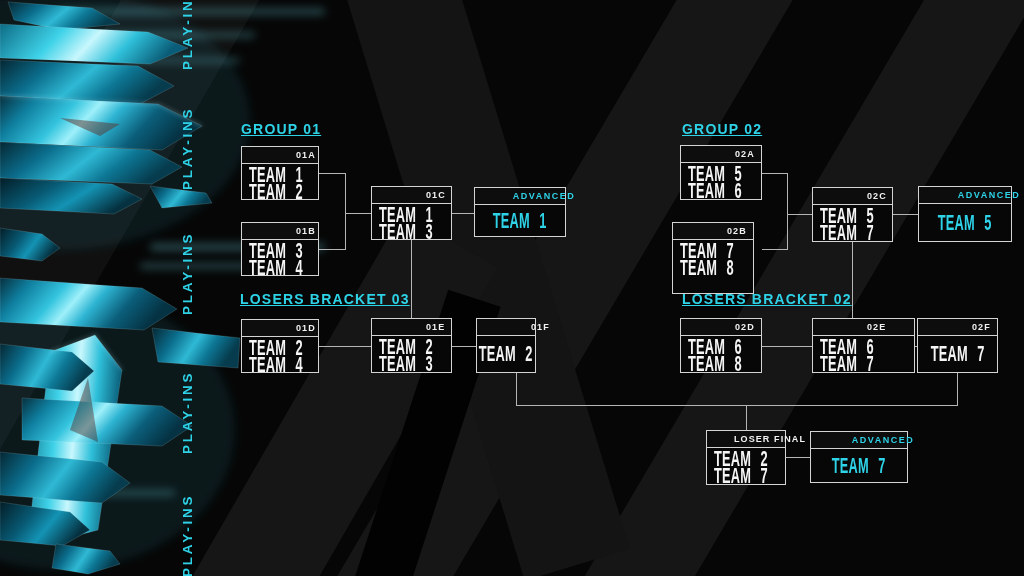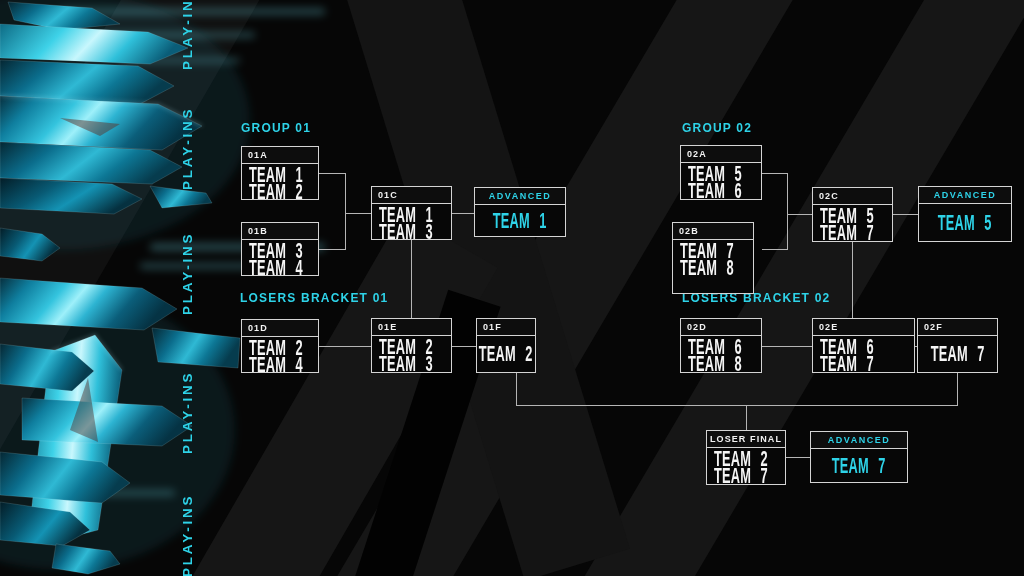--- a/index.html
+++ b/index.html
@@ -17,33 +17,33 @@
 
   
   .crystals{position:absolute;left:0;top:0;pointer-events:none;}
 
   
   .vblock{position:absolute;left:194px;width:18px;height:86px;}
   .vblock span{position:absolute;left:1px;bottom:0;transform-origin:0 100%;transform:rotate(-90deg);
     white-space:nowrap;font-weight:800;font-size:13.5px;letter-spacing:2.8px;color:var(--accent,#2ed3e8);}
 
   
-  .sec-label{position:absolute;font-weight:700;font-size:12px;letter-spacing:1.2px;
-    color:var(--accent,#2ed3e8);white-space:nowrap;}
+  .sec-label{position:absolute;font-weight:700;font-size:14px;letter-spacing:1.2px;
+    color:var(--accent,#2ed3e8);white-space:nowrap;text-decoration:underline;}
 
   
   .hline,.vline{position:absolute;background:#b5b5b5;}
   .hline{height:1px;}
   .vline{width:1px;}
 
   
   .mbox{position:absolute;background:#070707;border:1.5px solid #d4d4d4;box-sizing:border-box;}
   .mhead{height:16px;border-bottom:1.5px solid #d4d4d4;display:flex;align-items:center;
     padding:0 6px;background:#0d0d0d;}
-  .mlabel{font-weight:700;font-size:9px;letter-spacing:1.1px;color:#f2f2f2;white-space:nowrap;}
+  .mlabel{font-weight:700;font-size:9px;letter-spacing:1.1px;color:#f2f2f2;white-space:nowrap;margin-left:48px;}
   .mbody{position:relative;padding:2px 0 0 7px;}
   .team{font-weight:700;font-size:16px;line-height:17px;color:#f5f5f5;white-space:nowrap;
     transform:scale(0.8,1.35);transform-origin:0 50%;word-spacing:7px;letter-spacing:0.3px;}
   
   .mbox.center .mbody{display:flex;align-items:center;justify-content:center;height:calc(100% - 17.5px);padding:0;}
   .mbox.center .team{transform-origin:50% 50%;}
   
   .mbox.adv .mhead{justify-content:center;padding:0;}
   .mbox.adv .mlabel{color:var(--accent,#2ed3e8);letter-spacing:1.5px;text-align:right;}
   .mbox.adv .team{color:var(--accent,#2ed3e8);}
@@ -176,21 +176,21 @@
     <div class="hline" style="left:762px;top:346px;width:50px"></div>
     <div class="hline" style="left:892px;top:346px;width:25px"></div>
     <div class="vline" style="left:957px;top:373px;height:33px"></div>
 
     <div class="hline" style="left:516px;top:405px;width:442px"></div>
     <div class="vline" style="left:746px;top:405px;height:25px"></div>
     <div class="hline" style="left:786px;top:457px;width:24px"></div>
   </div>
 
   <div class="sec-label" style="left:241px;top:121px">GROUP 01</div>
-  <div class="sec-label" style="left:240px;top:291px">LOSERS BRACKET 01</div>
+  <div class="sec-label" style="left:240px;top:291px">LOSERS BRACKET 03</div>
   <div class="sec-label" style="left:682px;top:121px">GROUP 02</div>
   <div class="sec-label" style="left:682px;top:291px">LOSERS BRACKET 02</div>
 
   <div class="mbox" style="left:241px;top:146px;width:78px;height:54px">
     <div class="mhead">
         <span class="mlabel">01A</span>
       </div>
     <div class="mbody">
       <div class="team">TEAM 1</div>
       <div class="team">TEAM 2</div>

